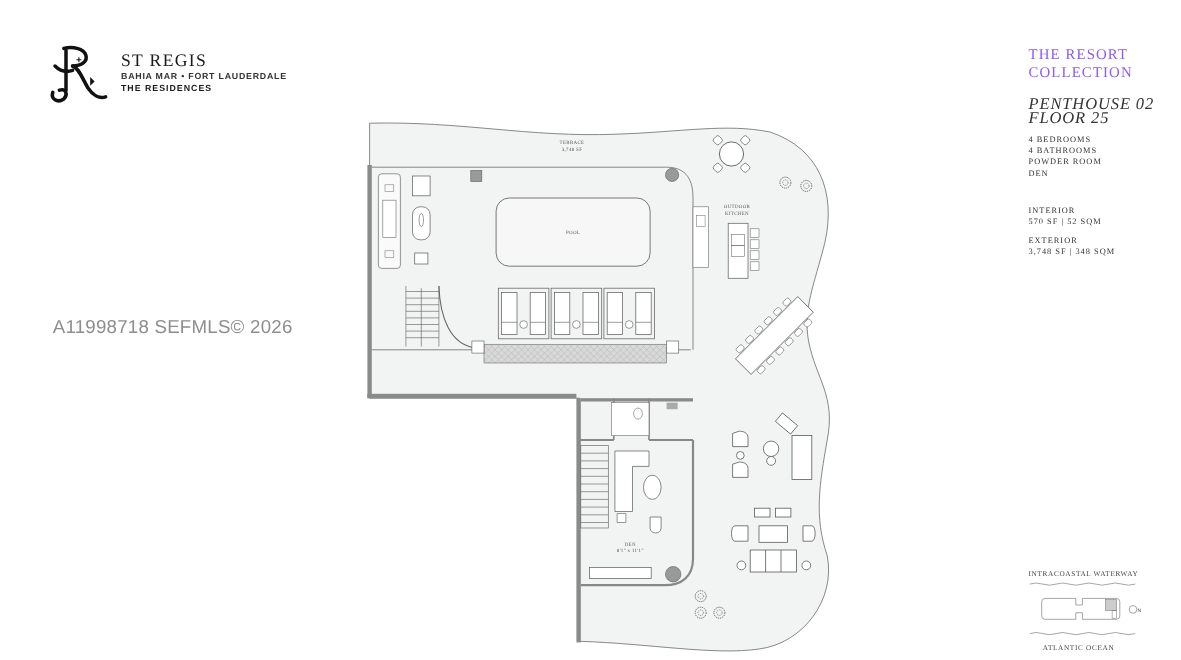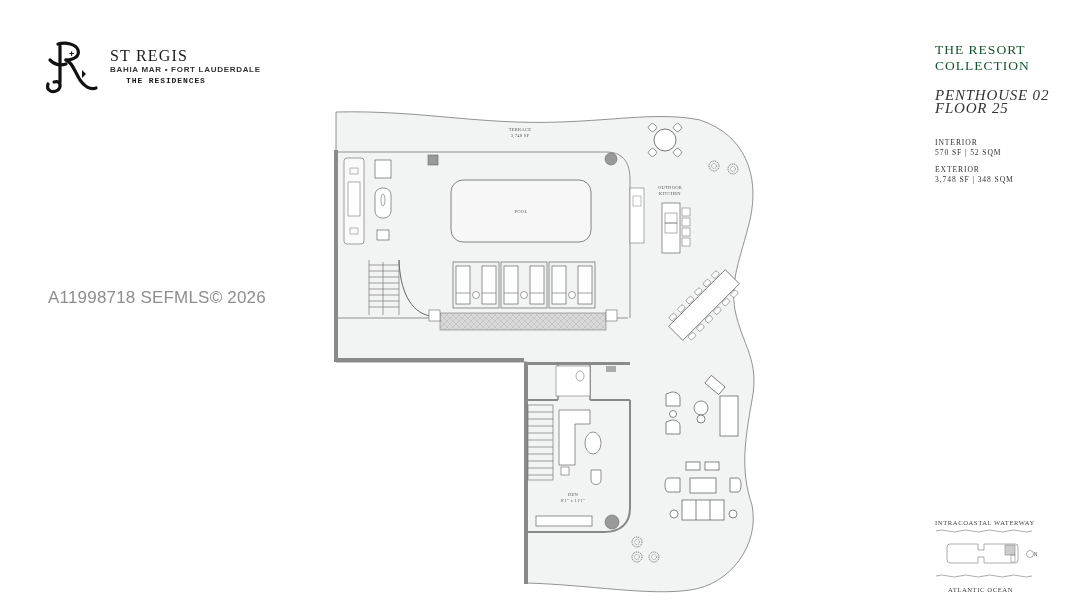--- a/index.html
+++ b/index.html
@@ -1,24 +1,24 @@
 <!DOCTYPE html>
 <html><head>
   <meta charset="utf-8">
   <style>
     html, body { margin: 0; padding: 0; background: #ffffff; }
     body { width: 1074px; height: 600px; position: relative; overflow: hidden; font-family: "Liberation Serif", serif; color: #2b2b2b; }
     .logo { position: absolute; left: 42px; top: 40px; width: 220px; height: 60px; }
     .logo-mark { position: absolute; left: 0; top: 0; width: 60px; height: 56px; }
     .brand-name { position: absolute; left: 68px; top: 7px; font-family: "Liberation Serif", serif; font-size: 16px; letter-spacing: 1.2px; color: #1a1a1a; white-space: nowrap; }
     .brand-sub { position: absolute; left: 68px; top: 25px; font-family: "Liberation Sans", sans-serif; font-size: 8px; font-weight: bold; letter-spacing: 0.7px; color: #333; white-space: nowrap; text-align: right; }
-    .brand-sub2 { position: absolute; left: 84px; top: 36px; font-family: Liberation Mono, monospace; font-size: 8px; font-weight: bold; letter-spacing: 0.9px; color: #1a1a1a; white-space: nowrap; }
+    .brand-sub2 { position: absolute; left: 68px; top: 36px; font-family: Liberation Sans, sans-serif; font-size: 8px; font-weight: bold; letter-spacing: 0.9px; color: #1a1a1a; white-space: nowrap; }
     .watermark { position: absolute; left: 4px; top: 288px; font-family: "Liberation Sans", sans-serif; font-size: 17px; color: #8e8e8e; letter-spacing: 0.2px; white-space: nowrap; margin-left: 44px; }
     .info { position: absolute; left: 935px; top: 42px; width: 135px; }
-    .collection { font-size: 13.5px; letter-spacing: 1px; line-height: 15.5px; color: #14532d; }
+    .collection { font-size: 13.5px; letter-spacing: 1px; line-height: 15.5px; color: #8b5cf6; }
     .unit { margin-top: 16px; font-style: italic; font-size: 15px; letter-spacing: 0.8px; line-height: 12.5px; color: #333; }
     .features { margin-top: 8px; font-size: 7.6px; letter-spacing: 0.9px; line-height: 10.2px; color: #333; }
     .area-block { margin-top: 24px; font-size: 7.6px; letter-spacing: 0.9px; line-height: 10px; color: #333; }
     .area-block + .area-block { margin-top: 7px; }
     .plan { position: absolute; left: 0; top: 0; width: 1074px; height: 600px; }
     .plan-label { font-family: "Liberation Serif", serif; font-size: 4.5px; fill: #555; letter-spacing: 0.3px; }
     .key { position: absolute; left: 928px; top: 514px; width: 110px; height: 82px; }
     .key-top { position: absolute; left: 7px; top: 5px; font-size: 6.6px; letter-spacing: 0.6px; color: #444; white-space: nowrap; }
     .key-bottom { position: absolute; left: 20px; top: 72px; font-size: 6.6px; letter-spacing: 0.6px; color: #444; white-space: nowrap; }
   </style>
@@ -240,20 +240,26 @@
 
 <div class="info">
   <div class="collection">
     <div>THE RESORT</div>
     <div>COLLECTION</div>
   </div>
   <div class="unit">
     <div>PENTHOUSE 02</div>
     <div>FLOOR 25</div>
   </div>
+  <div class="features">
+    <div>4 BEDROOMS</div>
+    <div>4 BATHROOMS</div>
+    <div>POWDER ROOM</div>
+    <div>DEN</div>
+  </div>
   <div class="area-block">
     <div>INTERIOR</div>
     <div>570 SF | 52 SQM</div>
   </div>
   <div class="area-block">
     <div>EXTERIOR</div>
     <div>3,748 SF | 348 SQM</div>
   </div>
 </div>
 

